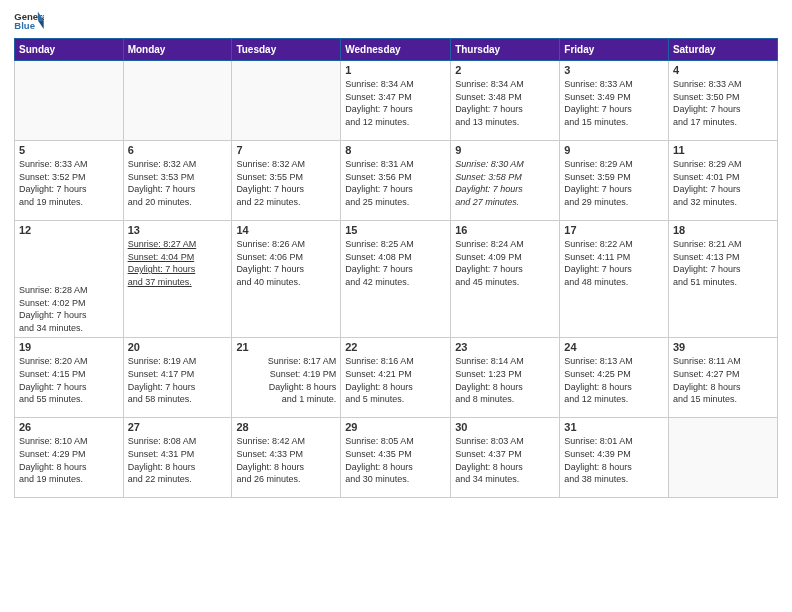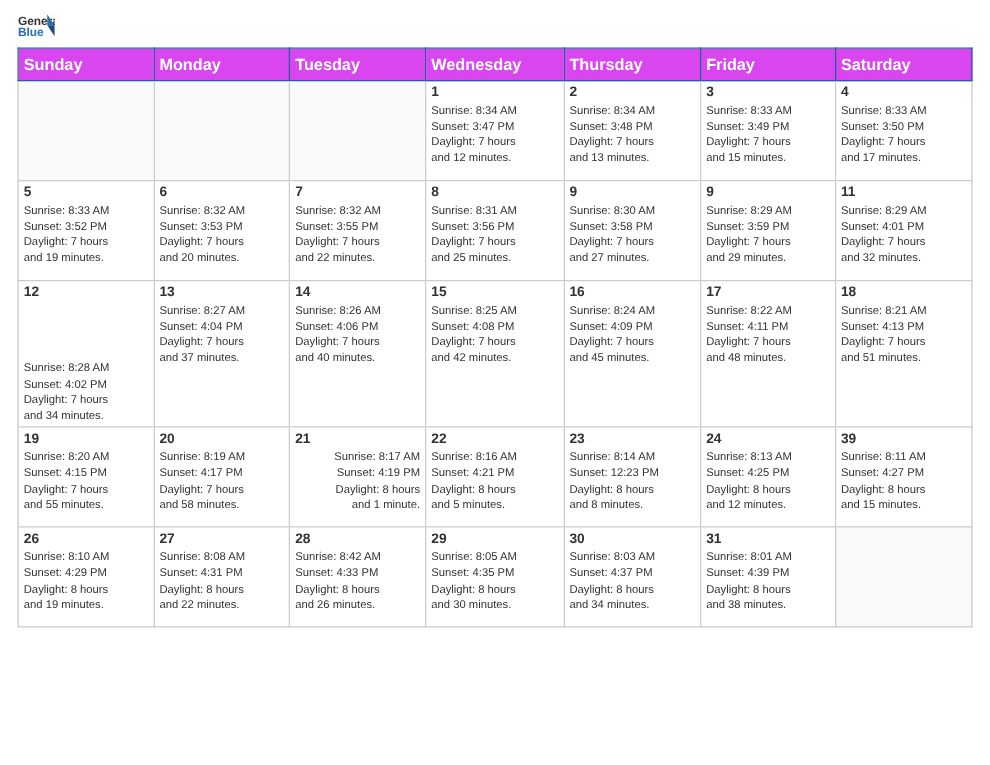--- a/index.html
+++ b/index.html
@@ -41,23 +41,23 @@
     .location-title {
       font-size: 15px;
       color: #555;
     }
     .calendar-table {
       width: 100%;
       border-collapse: collapse;
       border: 1px solid #ccc;
     }
     .calendar-table th {
-      background-color: #d946ef;
+      background-color: #4c1d95;
       color: #fff;
-      font-size: 13px;
+      font-size: 10px;
       padding: 5px 4px;
       text-align: left;
       border: 1px solid #2060a0;
     }
     .calendar-table td {
       vertical-align: top;
       border: 1px solid #ccc;
       padding: 3px 4px;
       font-size: 9.5px;
       color: #333;
@@ -168,21 +168,21 @@
           </td>
           <td>
             <span class="day-num">8</span>
             <div class="day-info" style="white-space: pre-line;">Sunrise: 8:31 AM
 Sunset: 3:56 PM
 Daylight: 7 hours
 and 25 minutes.</div>
           </td>
           <td>
             <span class="day-num">9</span>
-            <div class="day-info" style="white-space: pre-line;">Sunrise: 8:30 AM
+            <div class="day-info" style="white-space: pre-line; font-style: italic;">Sunrise: 8:30 AM
 Sunset: 3:58 PM
 Daylight: 7 hours
 and 27 minutes.</div>
           </td>
           <td>
             <span class="day-num">9</span>
             <div class="day-info" style="white-space: pre-line;">Sunrise: 8:29 AM
 Sunset: 3:59 PM
 Daylight: 7 hours
 and 29 minutes.</div>
@@ -198,21 +198,21 @@
         <tr>
           <td>
             <span class="day-num">12</span>
             <div class="day-info" style="white-space: pre-line; margin-top: 48px;">Sunrise: 8:28 AM
 Sunset: 4:02 PM
 Daylight: 7 hours
 and 34 minutes.</div>
           </td>
           <td>
             <span class="day-num">13</span>
-            <div class="day-info" style="white-space: pre-line;">Sunrise: 8:27 AM
+            <div class="day-info" style="white-space: pre-line; text-decoration: underline;">Sunrise: 8:27 AM
 Sunset: 4:04 PM
 Daylight: 7 hours
 and 37 minutes.</div>
           </td>
           <td>
             <span class="day-num">14</span>
             <div class="day-info" style="white-space: pre-line;">Sunrise: 8:26 AM
 Sunset: 4:06 PM
 Daylight: 7 hours
 and 40 minutes.</div>
@@ -271,21 +271,21 @@
           <td>
             <span class="day-num">22</span>
             <div class="day-info" style="white-space: pre-line;">Sunrise: 8:16 AM
 Sunset: 4:21 PM
 Daylight: 8 hours
 and 5 minutes.</div>
           </td>
           <td>
             <span class="day-num">23</span>
             <div class="day-info" style="white-space: pre-line;">Sunrise: 8:14 AM
-Sunset: 12:23 PM
+Sunset: 1:23 PM
 Daylight: 8 hours
 and 8 minutes.</div>
           </td>
           <td>
             <span class="day-num">24</span>
             <div class="day-info" style="white-space: pre-line;">Sunrise: 8:13 AM
 Sunset: 4:25 PM
 Daylight: 8 hours
 and 12 minutes.</div>
           </td>

